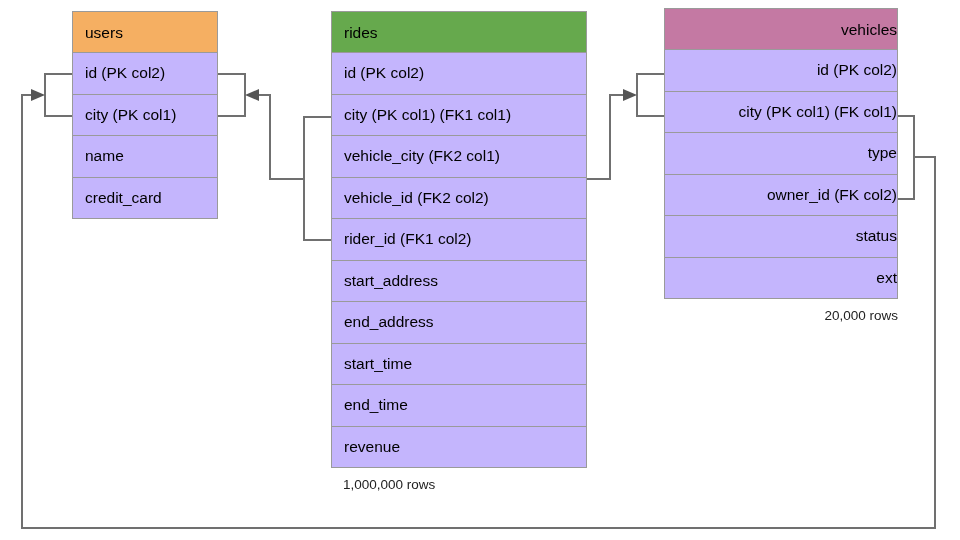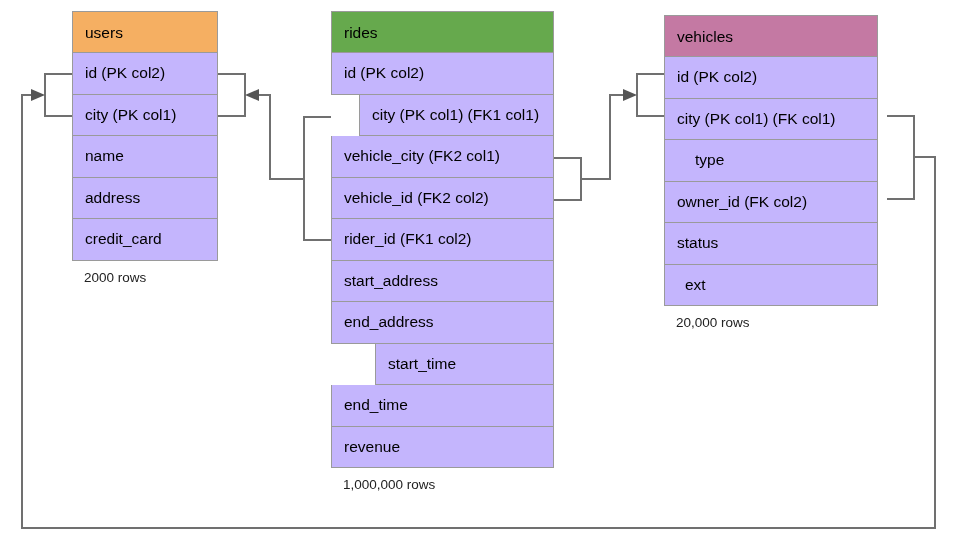--- a/index.html
+++ b/index.html
@@ -110,41 +110,39 @@
       <path class="conn-path" d="M 72 74 L 45 74 L 45 116 L 72 116" style="stroke: rgb(112, 112, 112);"></path>
       <polygon class="conn-arrow" points="45,95 31,89 31,101" style="fill: rgb(85, 85, 85);"></polygon>
     </g>
   </svg>
 
   <div class="entity-table" id="table-users" style="left:72px; top:11px; width:146px;">
     <div class="entity-header" style="background-color: rgb(245, 175, 98); border-color: rgb(154, 154, 154);">users</div>
     <div class="entity-field" style="border-color: rgb(154, 154, 154);">id (PK col2)</div>
     <div class="entity-field" style="border-color: rgb(154, 154, 154);">city (PK col1)</div>
     <div class="entity-field" style="border-color: rgb(154, 154, 154);">name</div>
-    <div class="entity-field" style="border-color: rgb(154, 154, 154);">address</div>
     <div class="entity-field" style="border-color: rgb(154, 154, 154);">credit_card</div>
-    <div class="entity-rowcount">2000 rows</div>
   </div>
 
-  <div class="entity-table" id="table-rides" style="left:331px; top:11px; width:223px;">
+  <div class="entity-table" id="table-rides" style="left:331px; top:11px; width:256px;">
     <div class="entity-header" style="background-color: rgb(102, 169, 77); border-color: rgb(154, 154, 154);">rides</div>
     <div class="entity-field" style="border-color: rgb(154, 154, 154);">id (PK col2)</div>
-    <div class="entity-field" style="border-color: rgb(154, 154, 154); margin-left: 28px;">city (PK col1) (FK1 col1)</div>
+    <div class="entity-field" style="border-color: rgb(154, 154, 154);">city (PK col1) (FK1 col1)</div>
     <div class="entity-field" style="border-color: rgb(154, 154, 154);">vehicle_city (FK2 col1)</div>
     <div class="entity-field" style="border-color: rgb(154, 154, 154);">vehicle_id (FK2 col2)</div>
     <div class="entity-field" style="border-color: rgb(154, 154, 154);">rider_id (FK1 col2)</div>
     <div class="entity-field" style="border-color: rgb(154, 154, 154);">start_address</div>
     <div class="entity-field" style="border-color: rgb(154, 154, 154);">end_address</div>
-    <div class="entity-field" style="border-color: rgb(154, 154, 154); margin-left: 44px;">start_time</div>
+    <div class="entity-field" style="border-color: rgb(154, 154, 154);">start_time</div>
     <div class="entity-field" style="border-color: rgb(154, 154, 154);">end_time</div>
     <div class="entity-field" style="border-color: rgb(154, 154, 154);">revenue</div>
     <div class="entity-rowcount">1,000,000 rows</div>
   </div>
 
-  <div class="entity-table" id="table-vehicles" style="left:664px; top:15px; width:214px;">
+  <div class="entity-table" id="table-vehicles" style="left:664px; top:8px; width:234px;text-align:right;">
     <div class="entity-header" style="background-color: rgb(196, 121, 163); border-color: rgb(154, 154, 154);">vehicles</div>
     <div class="entity-field" style="border-color: rgb(154, 154, 154);">id (PK col2)</div>
     <div class="entity-field" style="border-color: rgb(154, 154, 154);">city (PK col1) (FK col1)</div>
     <div class="entity-field" style="border-color: rgb(154, 154, 154); padding-left: 30px;">type</div>
     <div class="entity-field" style="border-color: rgb(154, 154, 154);">owner_id (FK col2)</div>
     <div class="entity-field" style="border-color: rgb(154, 154, 154);">status</div>
     <div class="entity-field" style="border-color: rgb(154, 154, 154); padding-left: 20px;">ext</div>
     <div class="entity-rowcount">20,000 rows</div>
   </div>
 

